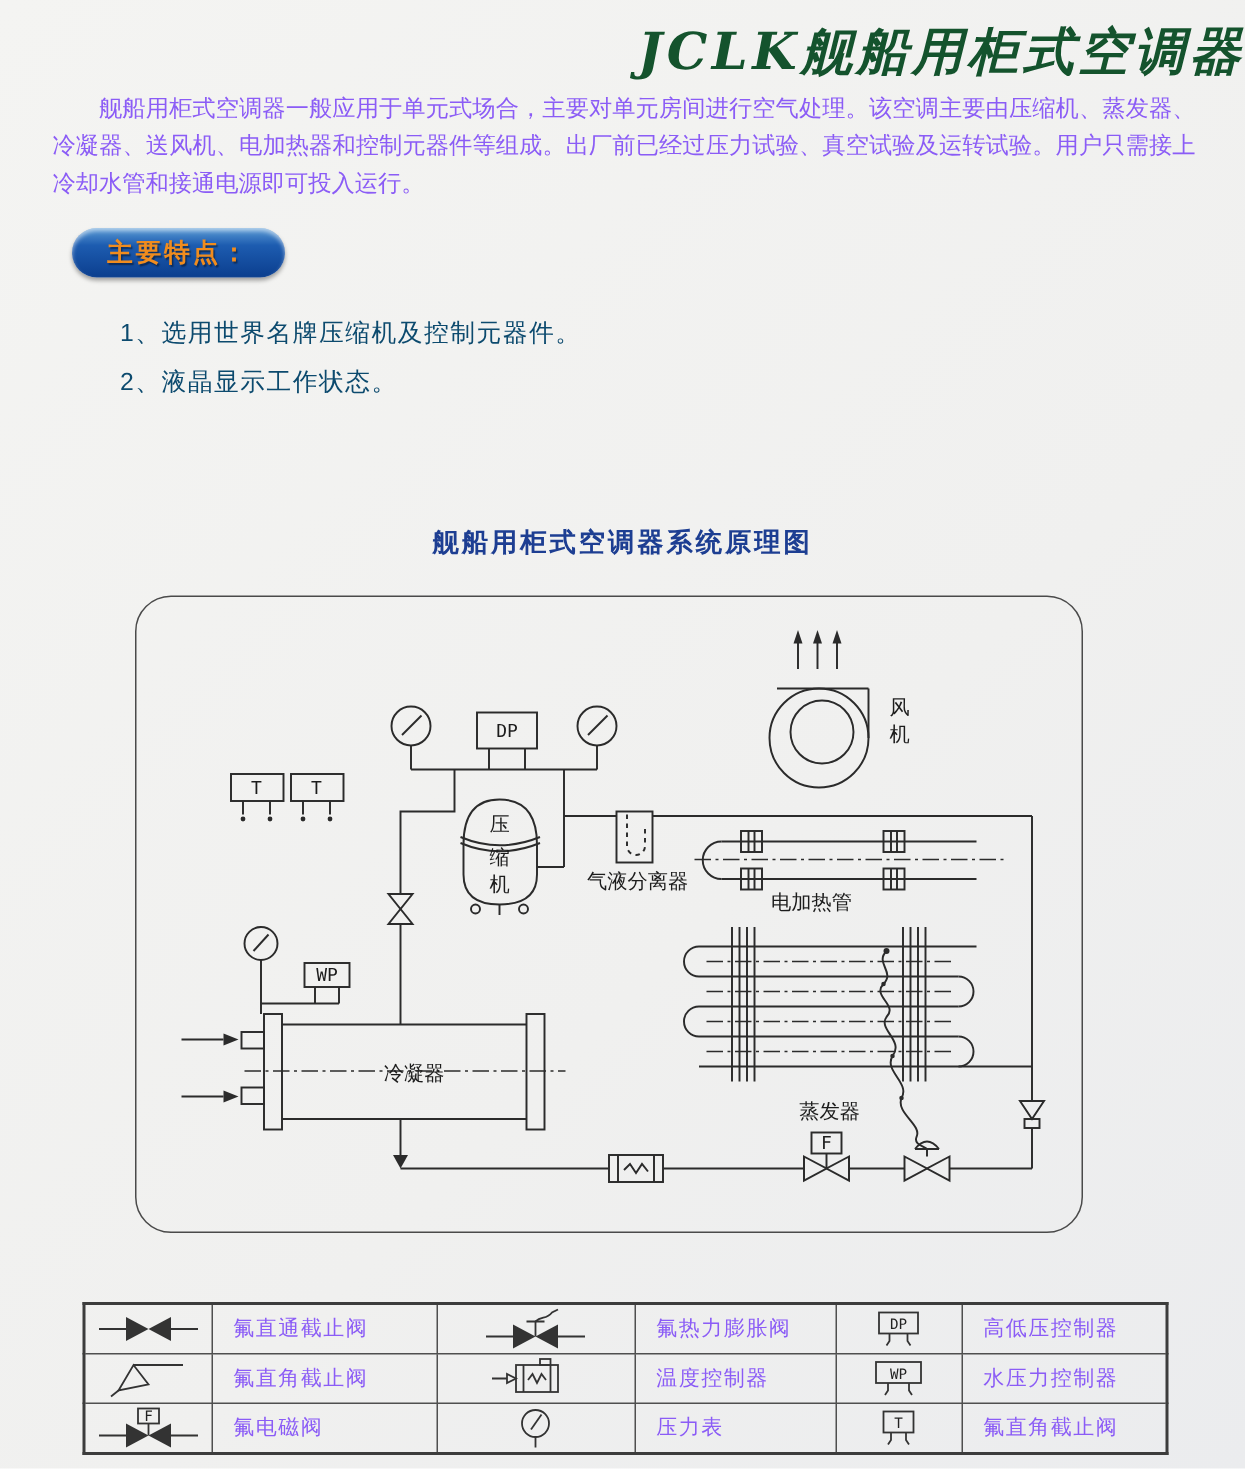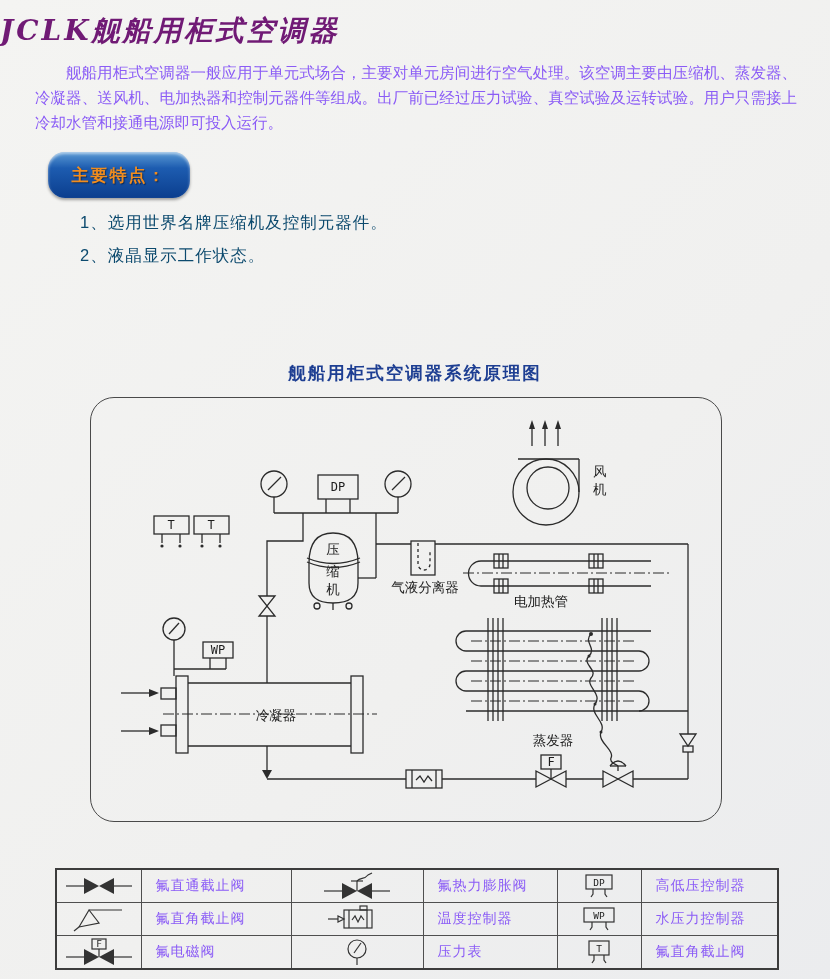--- a/index.html
+++ b/index.html
@@ -5,48 +5,48 @@
   html,body{margin:0;padding:0;}
   body{
     width:830px;height:979px;
     background:linear-gradient(135deg,#f4f4f2 0%,#f0f0ef 60%,#ebecee 100%);
     font-family:"Liberation Sans","DejaVu Sans",sans-serif;
     color:#222;position:relative;overflow:hidden;
   }
   .page{position:absolute;inset:0;}
   .title{
     position:absolute;top:12px;left:0;right:0;margin:0;
-    text-align:left;font-family:"DejaVu Serif","Liberation Serif",serif;
-    font-size:28px;font-weight:bold;font-style:italic;
-    color:#701a75;letter-spacing:3px;
+    text-align:right;font-family:"DejaVu Serif","Liberation Serif",serif;
+    font-size:34px;font-weight:bold;font-style:italic;
+    color:#14532d;letter-spacing:3px;
   }
   .intro{
     position:absolute;top:60px;left:35px;width:762px;margin:0;
     font-size:15.5px;line-height:25px;text-align:justify;
     text-indent:2em;color:#8b5cf6;
   }
   .badge{
-    position:absolute;top:152px;left:48px;width:142px;height:46px;
+    position:absolute;top:152px;left:48px;width:142px;height:33px;
     border-radius:17px;
     background:linear-gradient(180deg,#5b9bd5 0%,#1d5cb0 35%,#0b3e8e 100%);
     box-shadow:0 2px 3px rgba(0,0,0,.35), inset 0 2px 3px rgba(255,255,255,.55);
     display:flex;align-items:center;justify-content:center;
   }
   .badge span{
     font-size:17px;font-weight:bold;color:#f08c1e;letter-spacing:2px;
     text-shadow:1px 1px 1px rgba(0,0,0,.45);
   }
   .features{
     position:absolute;top:206px;left:80px;margin:0;padding:0;list-style:none;
   }
   .features li{
     font-size:16.5px;line-height:33px;color:#0c4a6e;letter-spacing:1px;
   }
   .diagram-title{
-    position:absolute;top:349px;left:0;right:0;margin:12px;text-align:center;
+    position:absolute;top:349px;left:0;right:0;margin:0;text-align:center;
     font-size:17.5px;font-weight:bold;color:#1d3e92;letter-spacing:2px;
   }
   .panel{
     position:absolute;top:397px;left:90px;width:632px;height:425px;
     border:1.6px solid #4a4a4a;border-radius:24px;box-sizing:border-box;
   }
   .panel svg{position:absolute;inset:0;}
   svg .ln{stroke:#2b2b2b;stroke-width:1.3;fill:none;}
   svg .fill{fill:#2b2b2b;stroke:none;}
   svg .lbl{fill:#1c1c1c;font-size:13.5px;font-family:"Liberation Sans","DejaVu Sans",sans-serif;}

